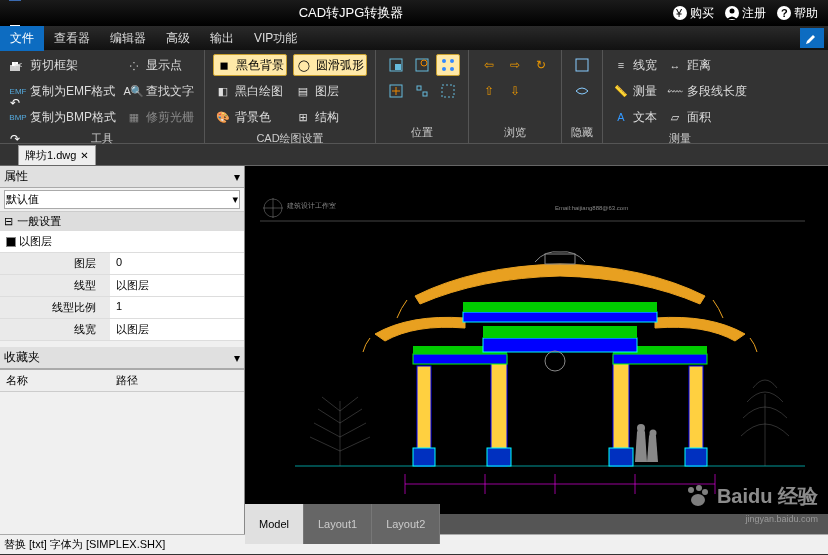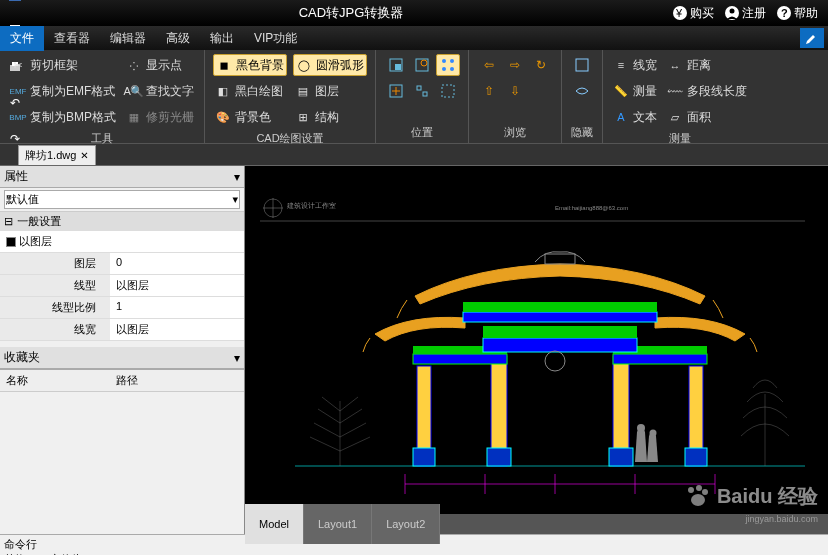--- a/index.html
+++ b/index.html
@@ -481,15 +481,14 @@
             <ellipse cx="15" cy="18" rx="7" ry="6"></ellipse>
           </g>
         </svg>
       <span>Baidu 经验</span>
     </div>
     <div class="watermark-sub">jingyan.baidu.com</div>
   </div>
 </div>
 
 <div class="cmd-bar">
-  <div>命令行</div>
   <div>替换 [txt] 字体为 [SIMPLEX.SHX]</div>
 </div>
 
 </body></html>

